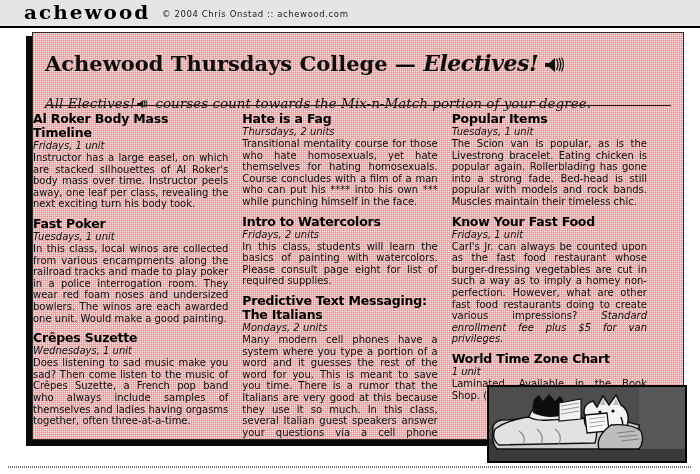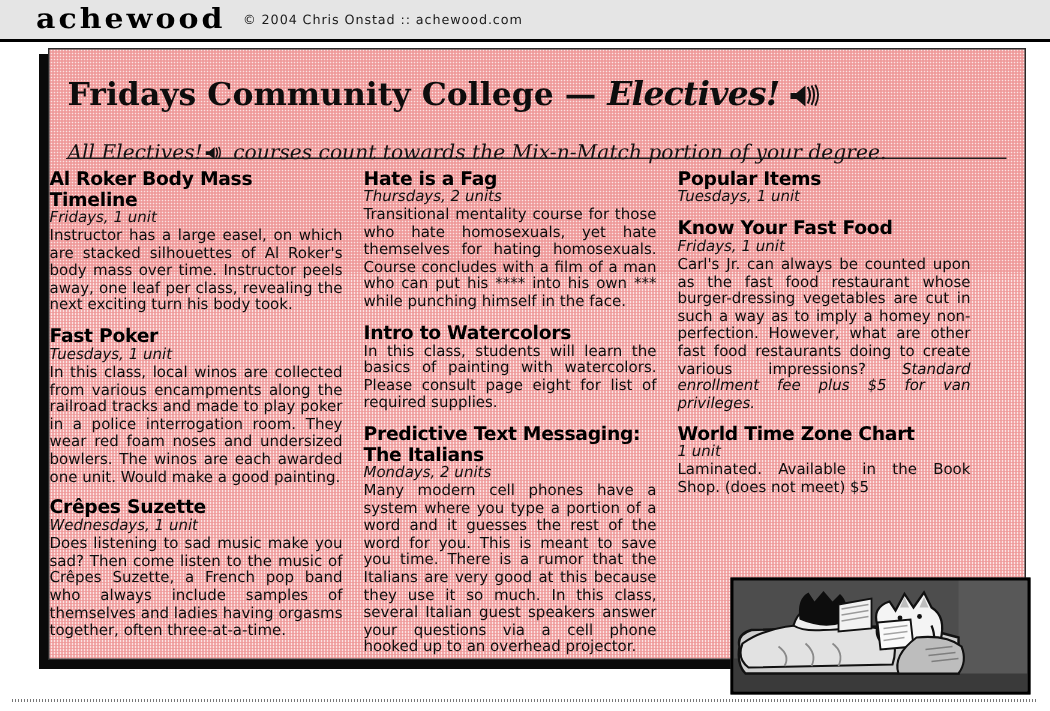--- a/index.html
+++ b/index.html
@@ -207,21 +207,21 @@
   <div id="copyright">© 2004 Chris Onstad :: achewood.com</div>
   <div id="masthead-rule"></div>
 </div>
 
 <div id="page-shadow"></div>
 
 <div id="page">
 
   <div id="page-header">
     <div id="page-title">
-      <span>Fridays Community College —</span>
+      <span>Achewood Thursdays College —</span>
       <span class="script">Electives!</span><span class="megaphone"><svg width="22" height="18" viewBox="0 0 22 18">
           <path d="M2 8 L2 12 L6 12 L12 17 L12 3 L6 8 Z" fill="#111"></path>
           <path d="M13.5 4 Q16.5 9 13.5 15" stroke="#111" stroke-width="1.4" fill="none"></path>
           <path d="M16 3 Q19.5 9 16 16" stroke="#111" stroke-width="1.3" fill="none"></path>
           <path d="M18.5 2.5 Q22.3 9 18.5 16.5" stroke="#111" stroke-width="1.2" fill="none"></path>
         </svg></span>
     </div>
     <div id="page-subtitle">
       <span>All Electives!</span><span class="megaphone small"><svg width="13" height="11" viewBox="0 0 22 18">
           <path d="M2 8 L2 12 L6 12 L12 17 L12 3 L6 8 Z" fill="#111"></path>
@@ -254,33 +254,35 @@
     </div>
 
     <div class="column">
       <div class="course">
         <div class="course-title">Hate is a Fag</div>
         <div class="course-meta">Thursdays, 2 units</div>
         <div class="course-desc">Transitional mentality course for those who hate homosexuals, yet hate themselves for hating homosexuals. Course concludes with a film of a man who can put his **** into his own *** while punching himself in the face.</div>
       </div>
       <div class="course">
         <div class="course-title">Intro to Watercolors</div>
+        <div class="course-meta">Fridays, 2 units</div>
         <div class="course-desc">In this class, students will learn the basics of painting with watercolors. Please consult page eight for list of required supplies.</div>
       </div>
       <div class="course">
         <div class="course-title">Predictive Text Messaging: The Italians</div>
         <div class="course-meta">Mondays, 2 units</div>
         <div class="course-desc">Many modern cell phones have a system where you type a portion of a word and it guesses the rest of the word for you. This is meant to save you time. There is a rumor that the Italians are very good at this because they use it so much. In this class, several Italian guest speakers answer your questions via a cell phone hooked up to an overhead projector.</div>
       </div>
     </div>
 
     <div class="column">
       <div class="course">
         <div class="course-title">Popular Items</div>
         <div class="course-meta">Tuesdays, 1 unit</div>
+        <div class="course-desc">The Scion van is popular, as is the Livestrong bracelet. Eating chicken is popular again. Rollerblading has gone into a strong fade. Bed-head is still popular with models and rock bands. Muscles maintain their timeless chic.</div>
       </div>
       <div class="course">
         <div class="course-title">Know Your Fast Food</div>
         <div class="course-meta">Fridays, 1 unit</div>
         <div class="course-desc"><span>Carl's Jr. can always be counted upon as the fast food restaurant whose burger-dressing vegetables are cut in such a way as to imply a homey non-perfection. However, what are other fast food restaurants doing to create various impressions?</span>
           <span class="note">Standard enrollment fee plus $5 for van privileges.</span>
         </div>
       </div>
       <div class="course">
         <div class="course-title">World Time Zone Chart</div>

